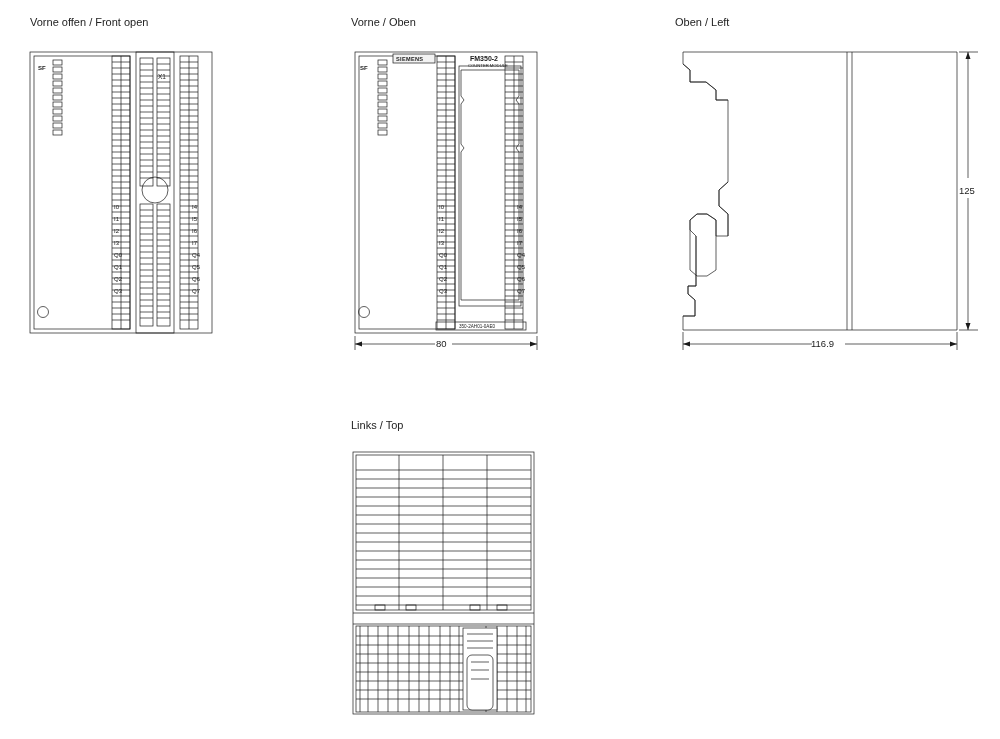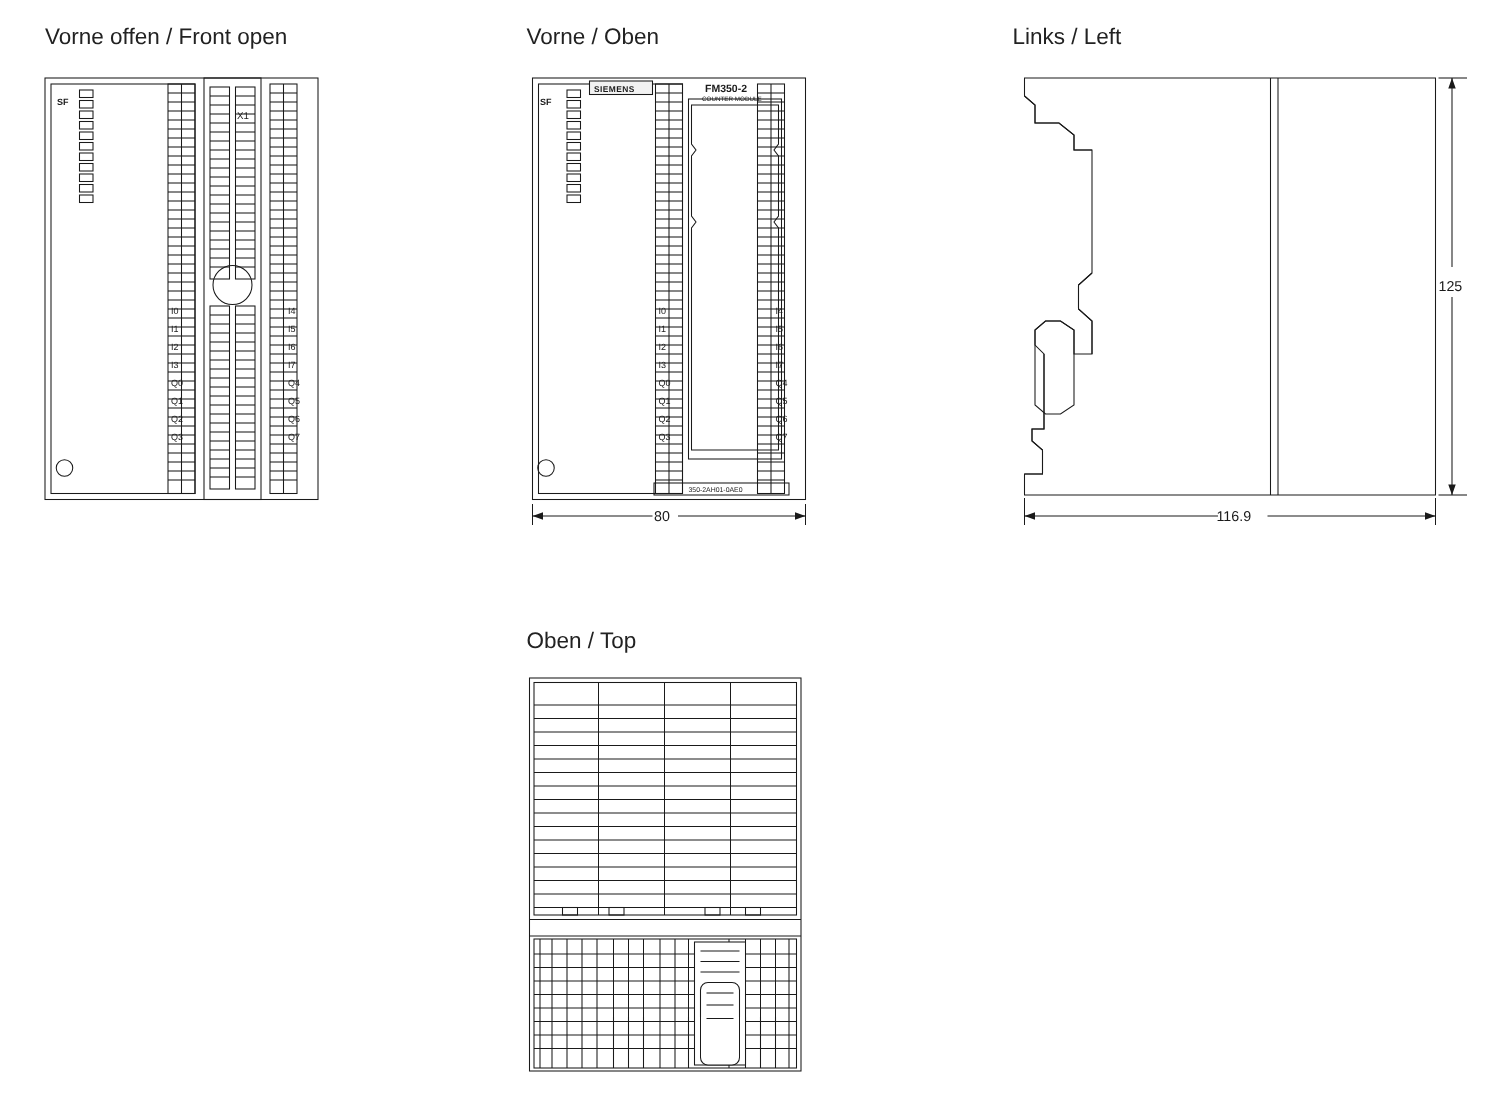--- a/index.html
+++ b/index.html
@@ -10,21 +10,21 @@
   body {
     width: 1000px;
     height: 739px;
     position: relative;
     font-family: "Liberation Sans", sans-serif;
     color: #1a1a1a;
     overflow: hidden;
   }
   .view-title {
     position: absolute;
-    font-size: 15px;
+    font-size: 11px;
     color: #222;
     white-space: nowrap;
   }
   .svg-layer {
     position: absolute;
     left: 0;
     top: 0;
     width: 1000px;
     height: 739px;
   }
@@ -45,22 +45,22 @@
   .brand { font-size: 6.5px; font-weight: bold; letter-spacing: 0.3px; }
   .modname { font-size: 7px; font-weight: bold; }
   .modsub { font-size: 4.2px; }
   .ordernum { font-size: 4.6px; }
 </style>
 </head>
 <body>
 
 <div class="view-title" style="left:30px; top:16px;">Vorne offen / Front open</div>
 <div class="view-title" style="left:351px; top:16px;">Vorne / Oben</div>
-<div class="view-title" style="left:675px; top:16px;">Links / Left</div>
-<div class="view-title" style="left:351px; top:419px;">Oben / Top</div>
+<div class="view-title" style="left:675px; top:16px;">Oben / Left</div>
+<div class="view-title" style="left:351px; top:419px;">Links / Top</div>
 
 <svg class="svg-layer" viewBox="0 0 1000 739">
 
   <g>
 
     <rect class="ln thin fillw" x="30" y="52" width="182" height="281"></rect>
 
     <rect class="ln thin" x="34" y="56" width="96" height="273"></rect>
 
     <circle class="ln thin" cx="43" cy="312" r="5.5"></circle>

